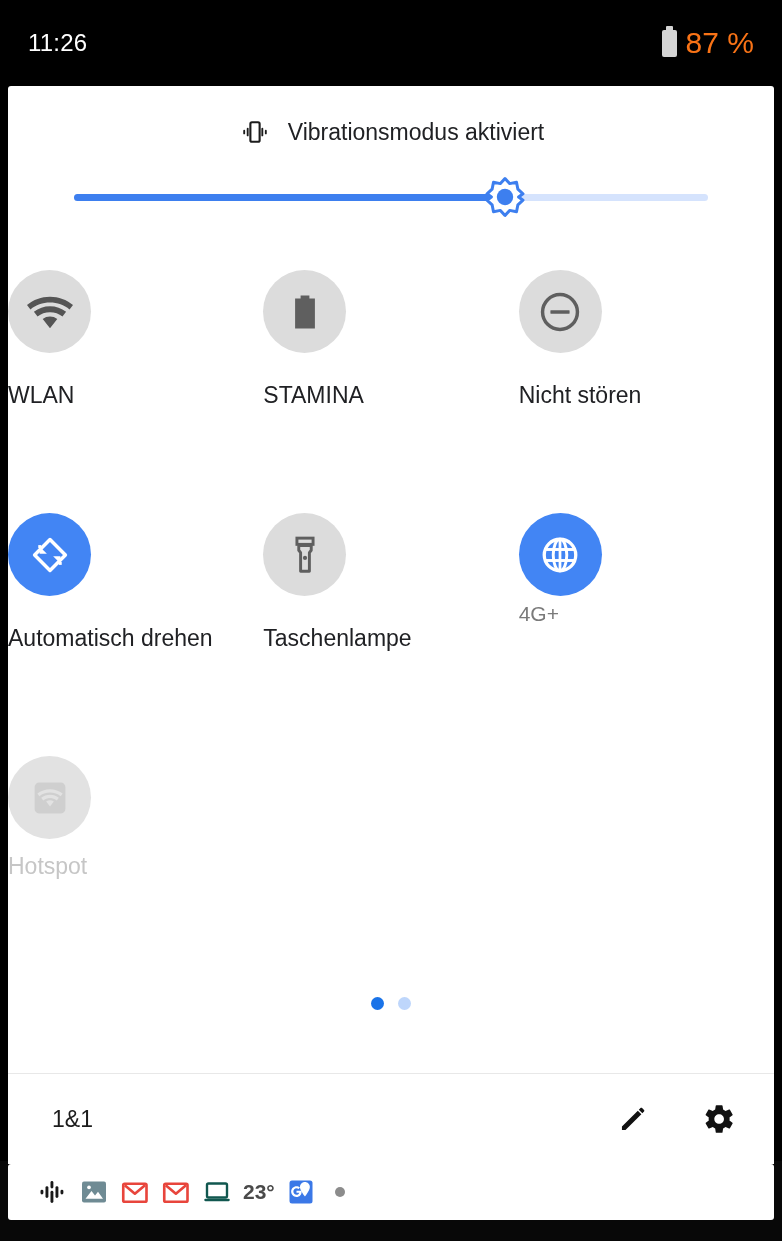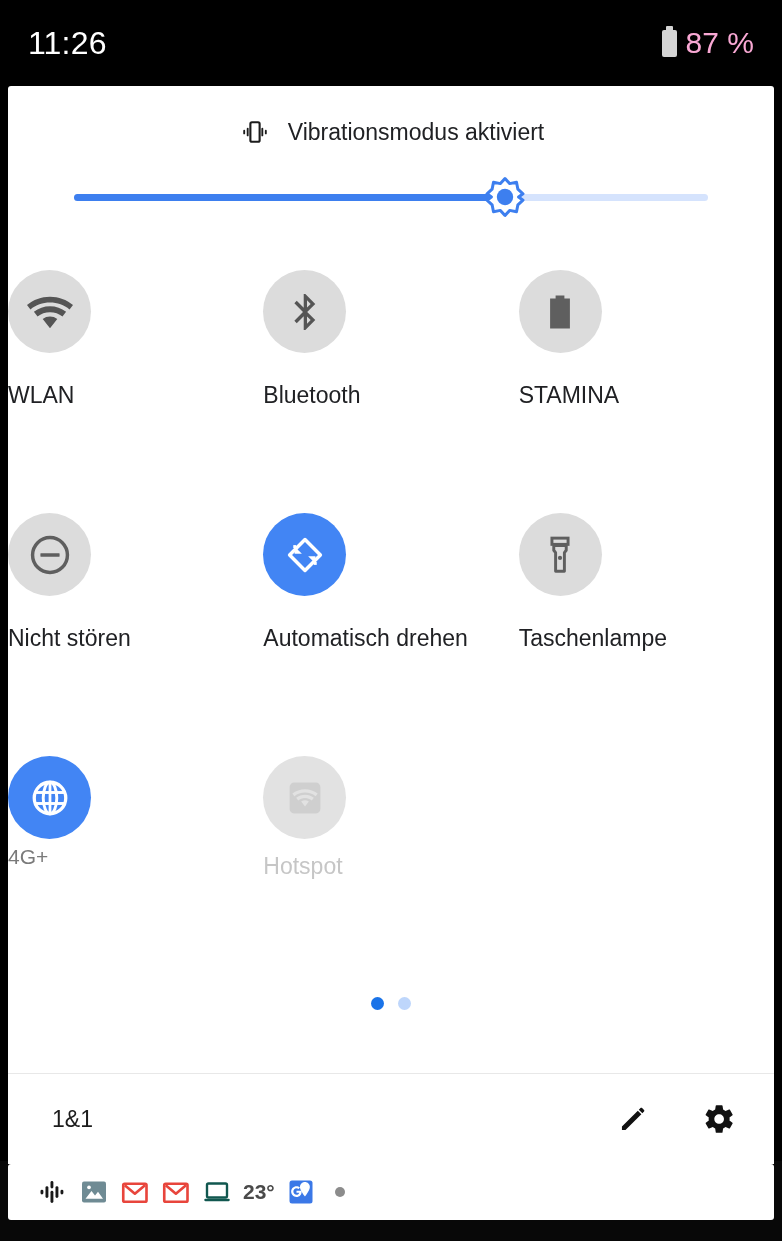--- a/index.html
+++ b/index.html
@@ -28,30 +28,30 @@
     width: 782px; height: 86px;
     background: #000000;
     display: flex;
     align-items: center;
     justify-content: space-between;
     padding: 0 28px;
     box-sizing: border-box;
   }
   #status-clock {
     color: #ffffff;
-    font-size: 32px;
+    font-size: 24px;
     letter-spacing: 0.2px;
   }
   #status-right {
     display: flex;
     align-items: center;
     gap: 9px;
   }
   #battery-pct {
-    color: #f9a8d4;
+    color: #f97316;
     font-size: 30px;
   }
   .battery-glyph {
     width: 15px;
     height: 27px;
     position: relative;
     background: #d4d4d4;
     border-radius: 2px;
   }
   .battery-glyph::before {
@@ -304,28 +304,20 @@
 
       <div class="tile">
         <div class="tile-circle">
           <svg width="46" height="46" viewBox="0 0 24 24">
             <path d="M12 20.5 L8.2 15.6 C10.4 13.9 13.6 13.9 15.8 15.6 Z M12 12.1 C9.6 12.1 7.3 12.9 5.5 14.3 L3.6 11.9 C6 10 8.9 9 12 9 C15.1 9 18 10 20.4 11.9 L18.5 14.3 C16.7 12.9 14.4 12.1 12 12.1 Z M12 7.1 C8.2 7.1 4.6 8.4 1.8 10.7 L0 8.3 C3.3 5.6 7.5 4 12 4 C16.5 4 20.7 5.6 24 8.3 L22.2 10.7 C19.4 8.4 15.8 7.1 12 7.1 Z" fill="#555555"></path>
           </svg>
         </div>
         <div class="tile-label">WLAN</div>
       </div>
 
-      <div class="tile">
-        <div class="tile-circle">
-          <svg width="44" height="44" viewBox="0 0 24 24">
-            <path d="M11.3 2.2 L11.3 9.7 L7.5 5.9 L6.2 7.2 L10.9 12 L6.2 16.8 L7.5 18.1 L11.3 14.3 L11.3 21.8 L12.2 21.8 L17.6 16.4 L13.2 12 L17.6 7.6 L12.2 2.2 Z M13.1 5.6 L15.1 7.6 L13.1 9.6 Z M13.1 14.4 L15.1 16.4 L13.1 18.4 Z" fill="#555555"></path>
-          </svg>
-        </div>
-        <div class="tile-label">Bluetooth</div>
-      </div>
 
       <div class="tile">
         <div class="tile-circle">
           <svg width="44" height="44" viewBox="0 0 24 24">
             <path d="M9.6 3 L9.6 4.6 L6.6 4.6 L6.6 21 L17.4 21 L17.4 4.6 L14.4 4.6 L14.4 3 Z" fill="#5f5f5f"></path>
           </svg>
         </div>
         <div class="tile-label">STAMINA</div>
       </div>
 

